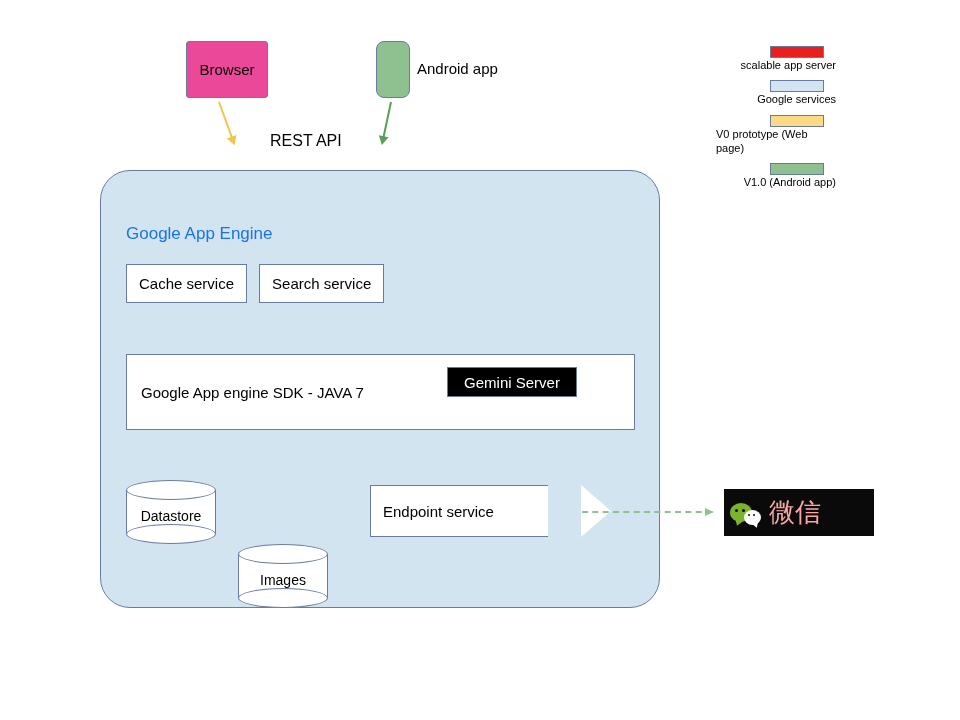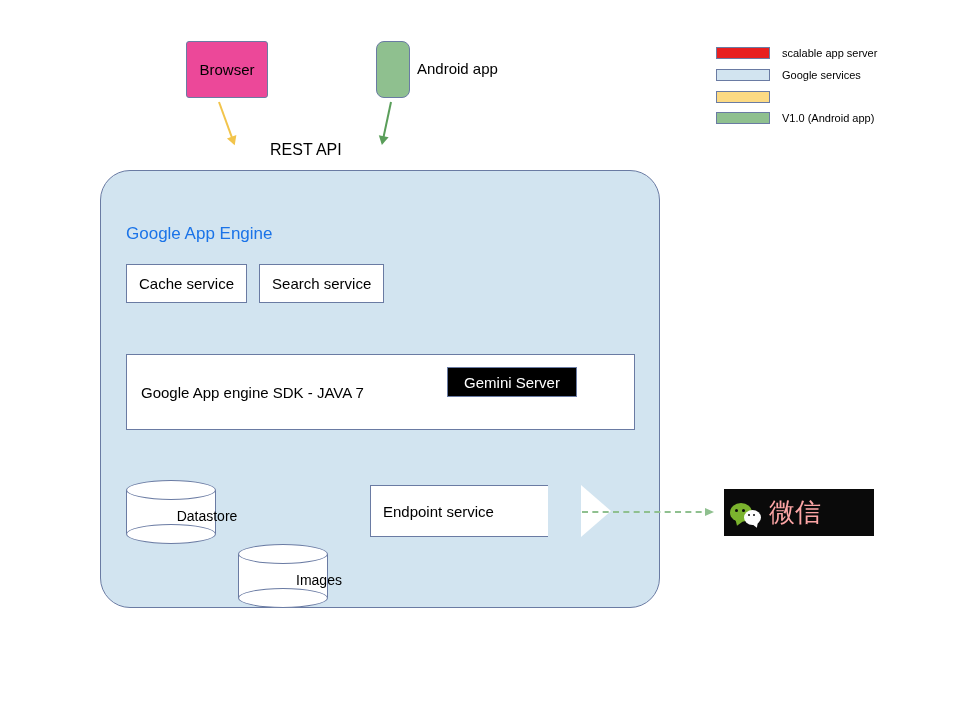--- a/index.html
+++ b/index.html
@@ -34,21 +34,20 @@
   }
   .android-label {
     position: absolute;
     left: 417px; top: 60px;
     font-size: 15px;
   }
   .rest-label {
     position: absolute;
     left: 270px; top: 132px;
     font-size: 16px;
-    margin-top: 9px;
   }
   .gae-container {
     position: absolute;
     left: 100px; top: 170px;
     width: 560px; height: 438px;
     background: #d2e4f0;
     border: 1px solid #6a7ba3;
     border-radius: 30px;
   }
   .gae-title {
@@ -130,21 +129,20 @@
     border: 1px solid #6a7ba3;
     border-radius: 50%;
   }
   .cyl .txt {
     position: absolute;
     left: 0; top: 28px;
     width: 90px;
     text-align: center;
     font-size: 14px;
     z-index: 2;
-    margin-left: 36px;
   }
   .endpoint {
     position: absolute;
     left: 370px; top: 485px;
     height: 52px;
     display: flex;
     align-items: center;
     gap: 33px;
   }
   .endpoint-body {
@@ -242,22 +240,23 @@
     font-family: "PingFang SC", "Microsoft YaHei", sans-serif;
   }
   .legend {
     position: absolute;
     left: 716px; top: 46px;
     font-size: 11px;
     line-height: 1.3;
   }
   .legend-row {
     display: flex;
-    align-items: center;
+    align-items: flex-end;
     margin-bottom: 8px;
+    flex-direction: column;
   }
   .swatch {
     width: 54px; height: 12px;
     border: 1px solid #6a7ba3;
     margin-right: 12px;
     flex-shrink: 0;
   }
   .sw-red { background: #e81f1f; }
   .sw-blue { background: #d2e4f0; }
   .sw-yellow { background: #fcda83; }
@@ -372,18 +371,19 @@
   <div class="legend-row">
     <div class="swatch sw-red"></div>
     <div class="legend-txt">scalable app server</div>
   </div>
   <div class="legend-row">
     <div class="swatch sw-blue"></div>
     <div class="legend-txt">Google services</div>
   </div>
   <div class="legend-row">
     <div class="swatch sw-yellow"></div>
+    <div class="legend-txt">V0 prototype (Web page)</div>
   </div>
   <div class="legend-row">
     <div class="swatch sw-green"></div>
     <div class="legend-txt">V1.0 (Android app)</div>
   </div>
 </div>
 
 </body></html>

